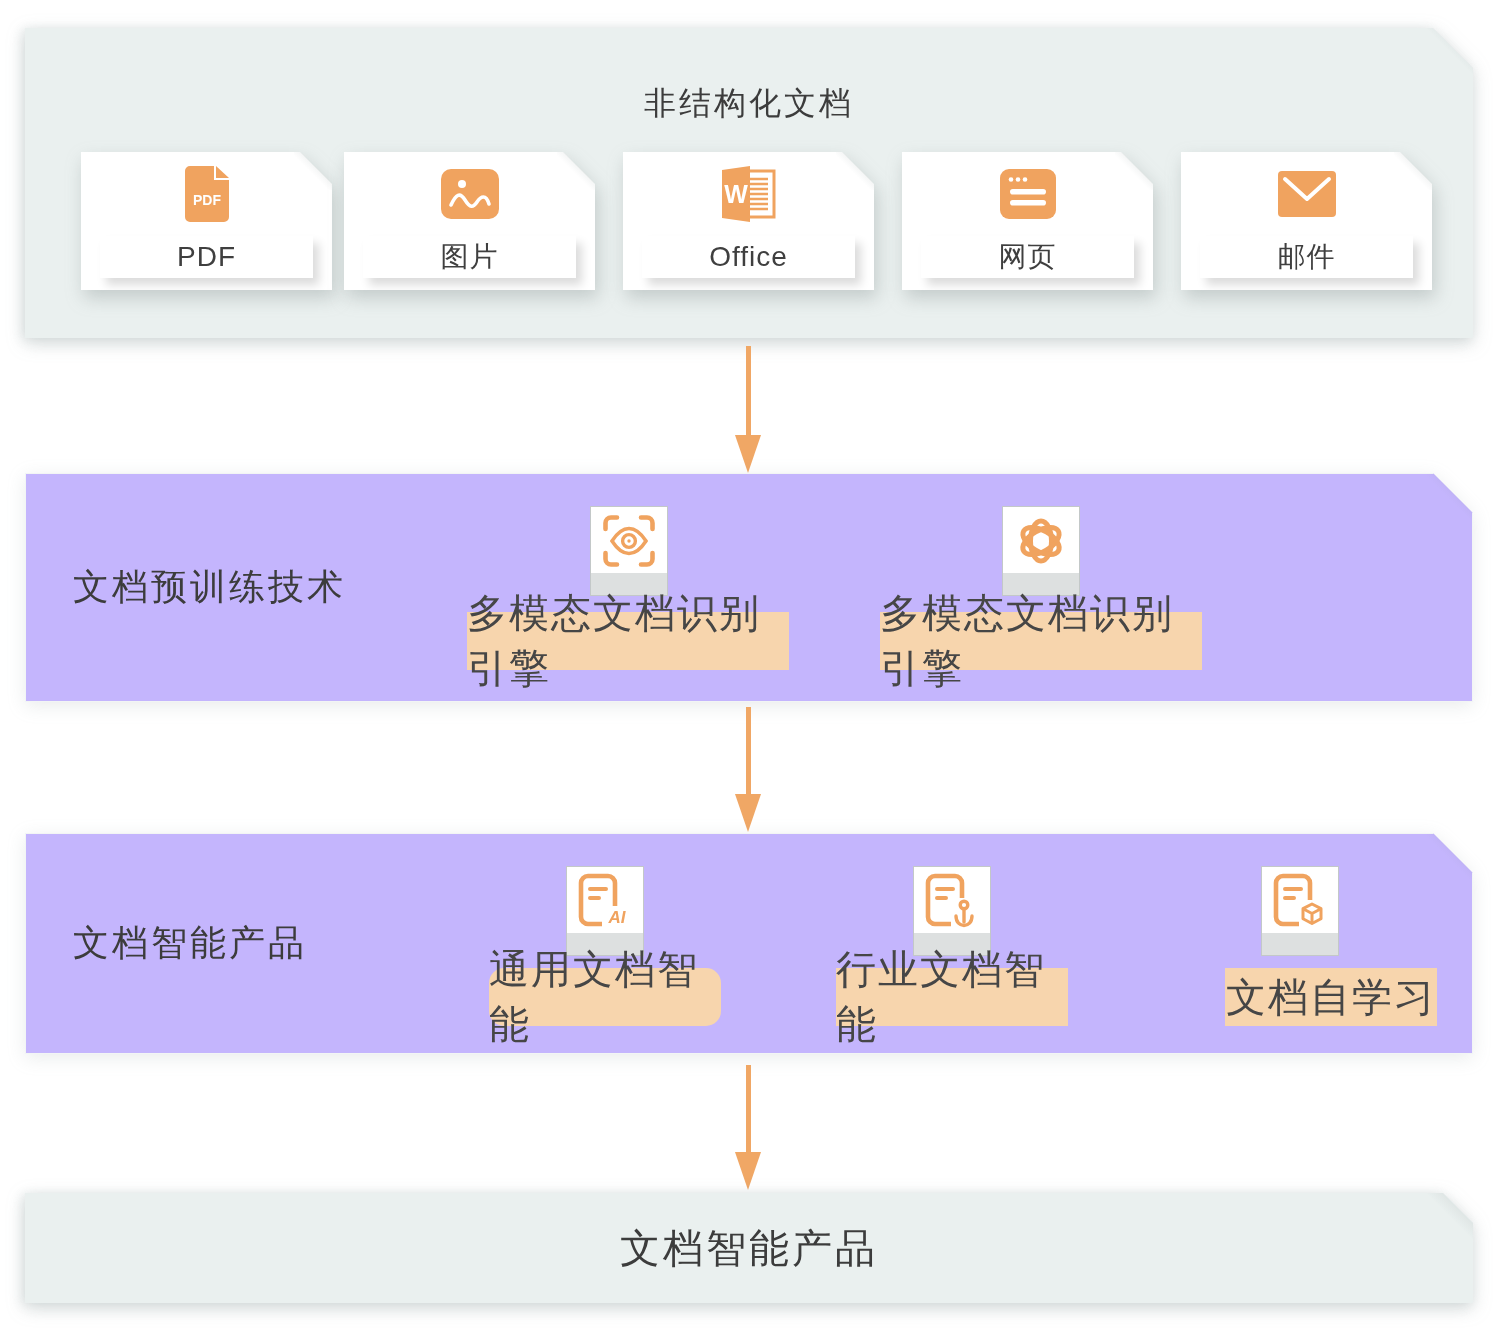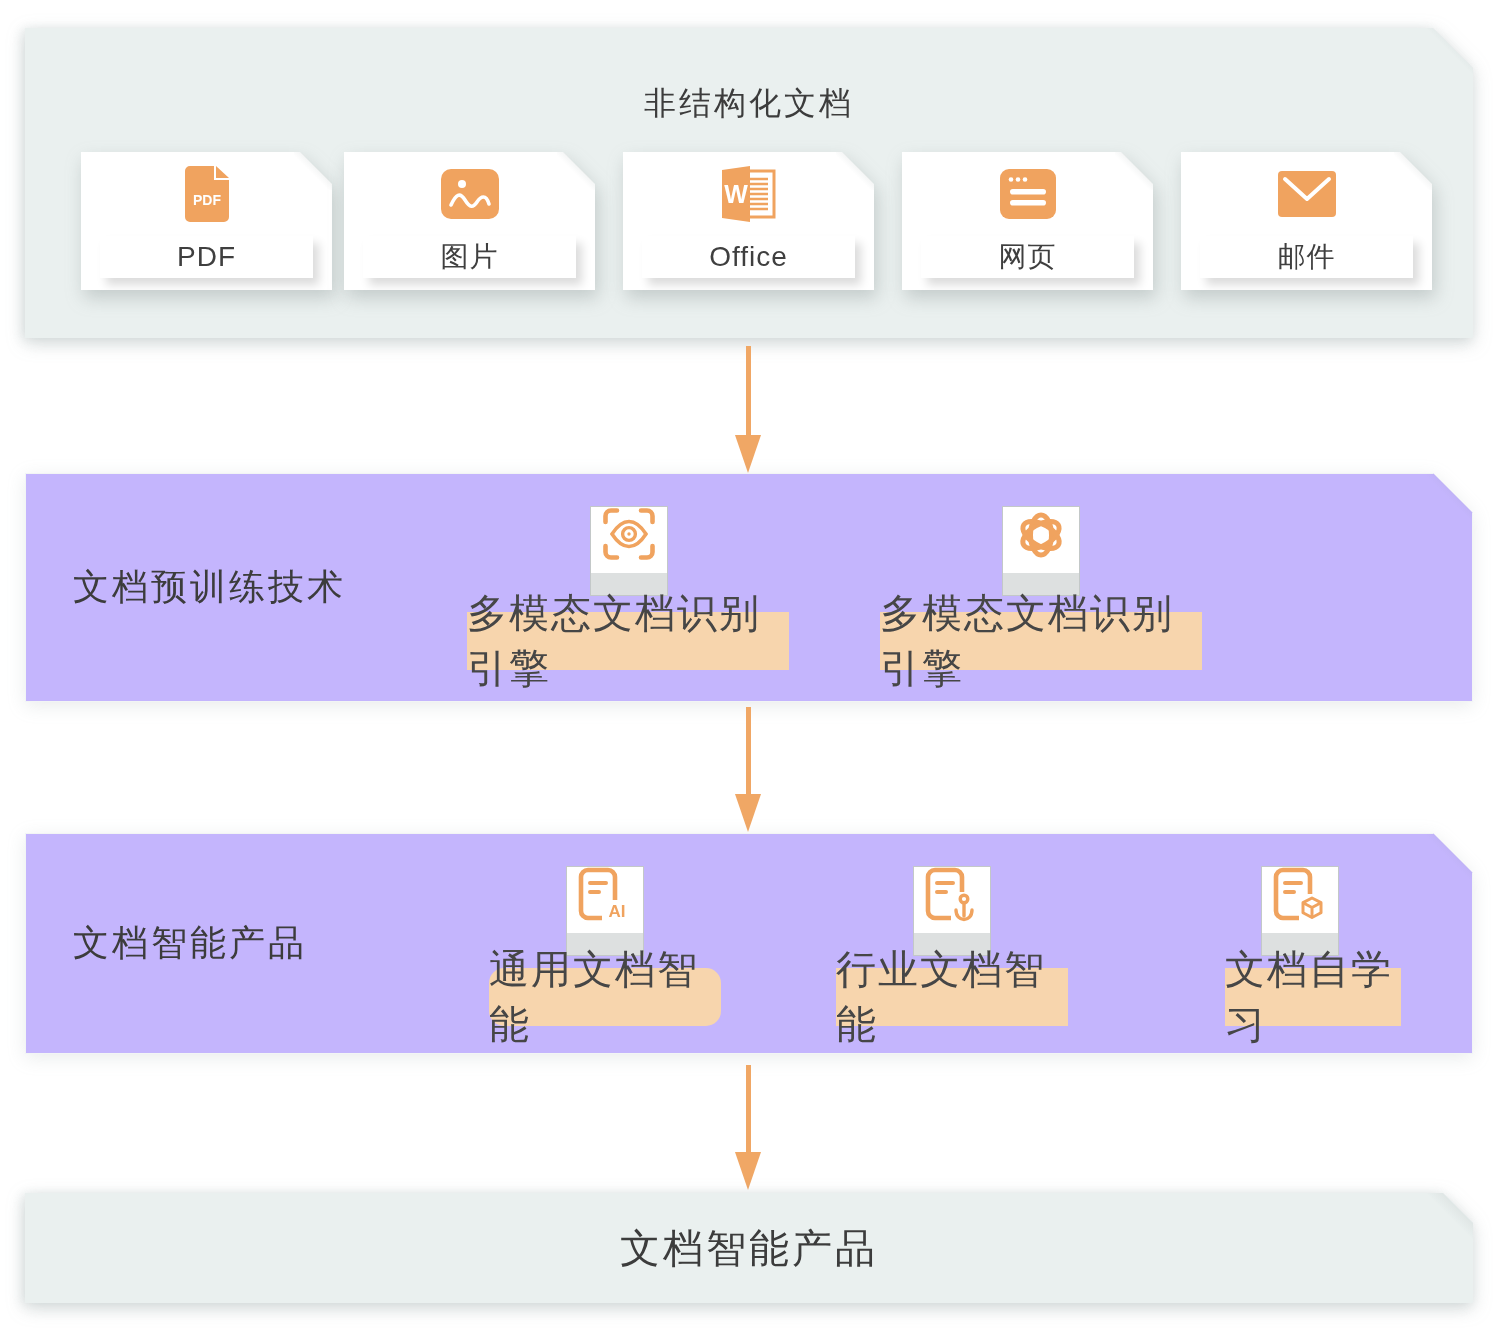--- a/index.html
+++ b/index.html
@@ -51,21 +51,21 @@
   
   .section-title{
     position:absolute;left:47px;top:0;bottom:0;display:flex;align-items:center;
     font-size:36px;font-weight:500;color:#3C3C3C;letter-spacing:3px;
   }
   .icon-box{
     position:absolute;width:78px;height:90px;box-sizing:border-box;
     background:#ffffff;border:1px solid #C3C8C8;
     display:flex;align-items:flex-start;justify-content:center;
   }
-  .icon-box .glyph{height:68px;display:flex;}
+  .icon-box .glyph{height:68px;display:flex;align-items:center;font-style:italic;}
   .icon-box .strip{position:absolute;left:0;right:0;bottom:0;height:22px;background:#DDE0E0;}
   .tag{
     position:absolute;height:58px;background:#F7D5AD;
     display:flex;align-items:center;justify-content:center;
     font-size:40px;color:#464646;letter-spacing:2px;
   }
   
   .output-title{
     position:absolute;left:0;right:0;top:0;bottom:0;
     display:flex;align-items:center;justify-content:center;
@@ -246,21 +246,21 @@
           </g>
           <rect x="26" y="27" width="28" height="27" fill="#ffffff"></rect>
           <g fill="none" stroke="#F0A35F" stroke-width="3" stroke-linejoin="round">
             <path d="M39 31l9 4.7v10l-9 4.8-9-4.8v-10z"></path>
             <path d="M30 35.7l9 4.8 9-4.8M39 40.5v10"></path>
           </g>
         </svg>
       </span>
       <span class="strip"></span>
     </div>
-    <div class="tag" style="left:1199px;top:134px;width:176px;font-family:Liberation Serif, serif;">文档自学习</div>
+    <div class="tag" style="left:1199px;top:134px;width:212px;font-family:Liberation Serif, serif;">文档自学习</div>
   </div>
 </div>
 
 <div class="arrow" style="top:1065px;">
   <div class="shaft" style="height:87px;"></div>
   <div class="head"></div>
 </div>
 
 <div class="fold-wrap shadow-soft" style="left:25px;top:1193px;width:1448px;height:110px;">
   <div class="fold tiny teal">

